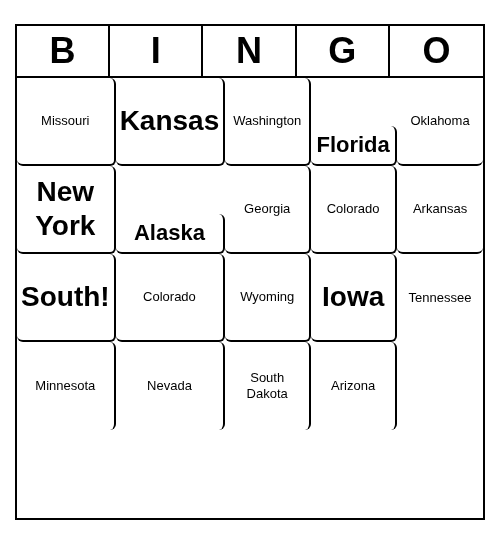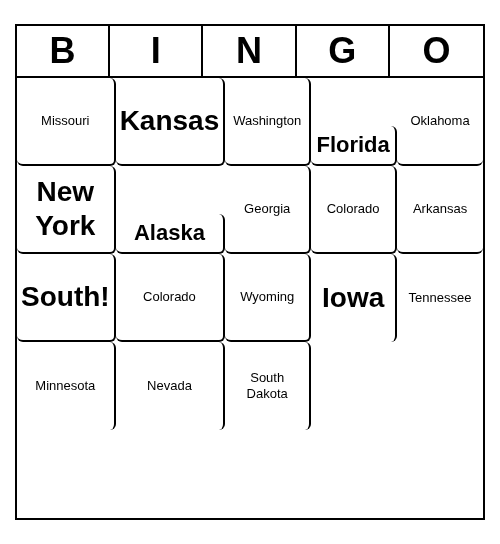--- a/index.html
+++ b/index.html
@@ -113,14 +113,15 @@
       <div class="bingo-cell cell-small">Colorado</div>
       <div class="bingo-cell cell-small">Arkansas</div>
       <div class="bingo-cell cell-free">South!</div>
       <div class="bingo-cell cell-small">Colorado</div>
       <div class="bingo-cell cell-small">Wyoming</div>
       <div class="bingo-cell cell-large">Iowa</div>
       <div class="bingo-cell cell-small">Tennessee</div>
       <div class="bingo-cell cell-small">Minnesota</div>
       <div class="bingo-cell cell-small">Nevada</div>
       <div class="bingo-cell cell-small">South Dakota</div>
+      <div class="bingo-cell cell-small">Arizona</div>
     </div>
 </div>
 
 </body></html>

